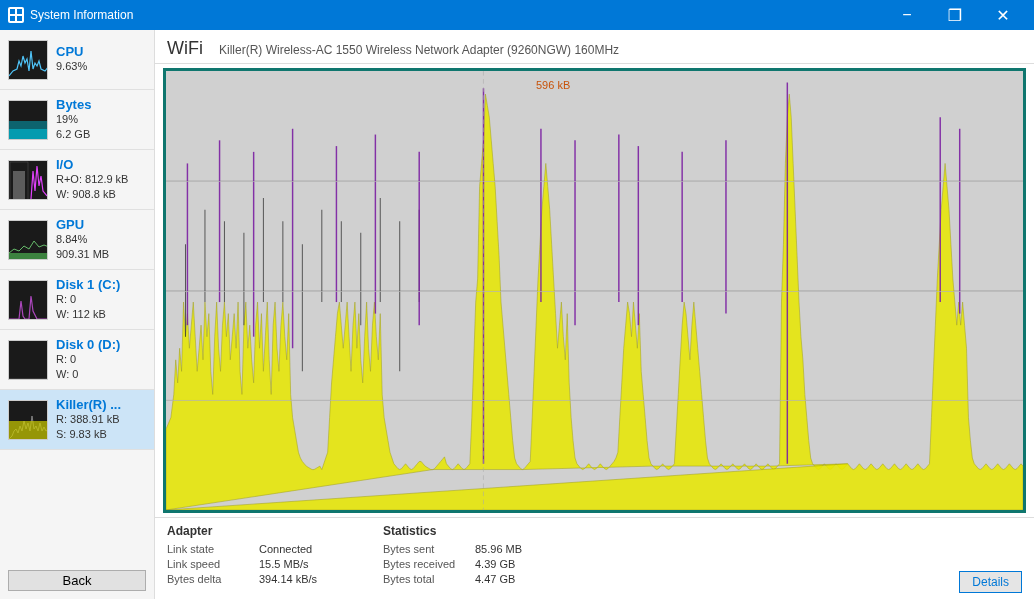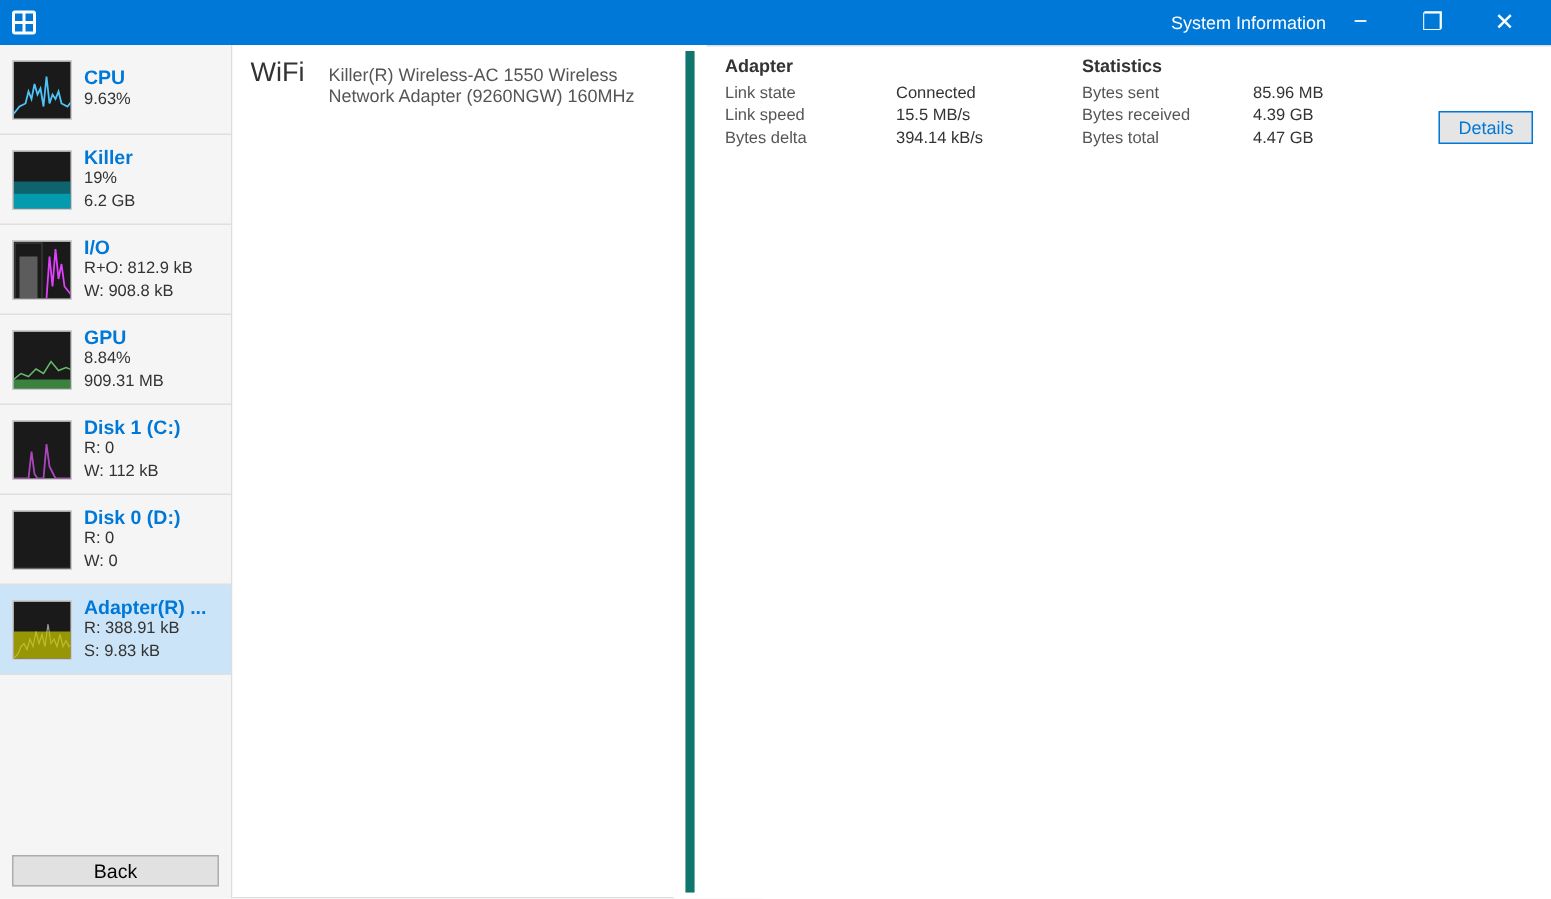--- a/index.html
+++ b/index.html
@@ -15,21 +15,21 @@
       padding: 0 8px;
       user-select: none;
     }
     .titlebar-icon {
       width: 16px; height: 16px; margin-right: 6px;
       background: #fff;
       border-radius: 2px;
       display: inline-flex; align-items: center; justify-content: center;
       font-size: 10px; color: #0078d7; font-weight: bold;
     }
-    .titlebar-title { flex: 1; font-size: 12px; text-align: right; }
+    .titlebar-title { flex: 1; font-size: 12px; }
     .titlebar-controls { display: flex; gap: 2px; }
     .titlebar-btn {
       width: 46px; height: 30px;
       background: transparent; border: none; color: white;
       font-size: 16px; cursor: pointer; display: flex; align-items: center; justify-content: center;
     }
 
     
     .main-container {
       display: flex;
@@ -84,21 +84,21 @@
       border: 1px solid #adadad;
       cursor: pointer;
       text-align: center;
       font-size: 13px;
     }
 
     
     .content-area {
       flex: 1;
       display: flex;
-      flex-direction: row;
+      flex-direction: column;
       background: white;
     }
 
     .content-header {
       display: flex;
       align-items: baseline;
       padding: 8px 12px 4px 12px;
       border-bottom: 1px solid #ddd;
     }
     .content-title {
@@ -121,29 +121,29 @@
       border: 3px solid #0f766e;
       margin: 4px 8px 4px 8px;
     }
     .chart-svg {
       width: 100%;
       height: 100%;
     }
 
     
     .stats-footer {
-      height: 72px;
+      height: 82px;
       padding: 6px 12px;
       display: flex;
       gap: 24px;
       border-top: 1px solid #ddd;
       background: white;
     }
     .stats-column { display: flex; flex-direction: column; gap: 3px; }
-    .stats-row { display: flex; gap: 24px; }
+    .stats-row { display: flex; gap: 2px; }
     .stats-section-title { font-size: 12px; font-weight: 600; color: #333; margin-bottom: 2px; }
     .stat-label { font-size: 11px; color: #555; min-width: 90px; }
     .stat-value { font-size: 11px; color: #333; min-width: 100px; }
 
     .details-btn {
       border: 1px solid #0078d7;
       background: #e5e5e5;
       color: #0078d7;
       padding: 3px 12px;
       cursor: pointer;
@@ -204,21 +204,21 @@
     </div>
 
     <div class="sidebar-item">
       <div class="sidebar-thumb">
         <svg width="40" height="40" viewBox="0 0 40 40" style="background:#1a1a1a;">
           <rect x="0" y="28" width="40" height="12" fill="#00bcd4" opacity="0.8"></rect>
           <rect x="0" y="20" width="40" height="8" fill="#00acc1" opacity="0.5"></rect>
         </svg>
       </div>
       <div class="sidebar-info">
-        <div class="sidebar-label">Killer</div>
+        <div class="sidebar-label">Bytes</div>
         <div class="sidebar-sub">19%</div>
         <div class="sidebar-sub">6.2 GB</div>
       </div>
     </div>
 
     <div class="sidebar-item">
       <div class="sidebar-thumb">
         <svg width="40" height="40" viewBox="0 0 40 40" style="background:#1a1a1a;">
           <rect x="1" y="1" width="18" height="38" fill="none" stroke="#555" stroke-width="0.5"></rect>
           <rect x="4" y="10" width="12" height="28" fill="#888" opacity="0.6"></rect>
@@ -273,21 +273,21 @@
     </div>
 
     <div class="sidebar-item active">
       <div class="sidebar-thumb">
         <svg width="40" height="40" viewBox="0 0 40 40" style="background:#1a1a1a;">
           <polyline points="0,38 3,35 5,30 7,28 9,32 11,25 13,30 15,20 17,28 19,22 21,30 23,15 25,28 27,25 29,30 31,22 33,30 35,26 37,30 40,28" fill="none" stroke="#999" stroke-width="0.8"></polyline>
           <rect x="0" y="20" width="40" height="18" fill="#cccc00" opacity="0.7"></rect>
         </svg>
       </div>
       <div class="sidebar-info">
-        <div class="sidebar-label">Adapter(R) ...</div>
+        <div class="sidebar-label">Killer(R) ...</div>
         <div class="sidebar-sub">R: 388.91 kB</div>
         <div class="sidebar-sub">S: 9.83 kB</div>
       </div>
     </div>
 
     <div style="flex:1;"></div>
     <button class="back-btn">Back</button>
   </div>
 
   <div class="content-area">

